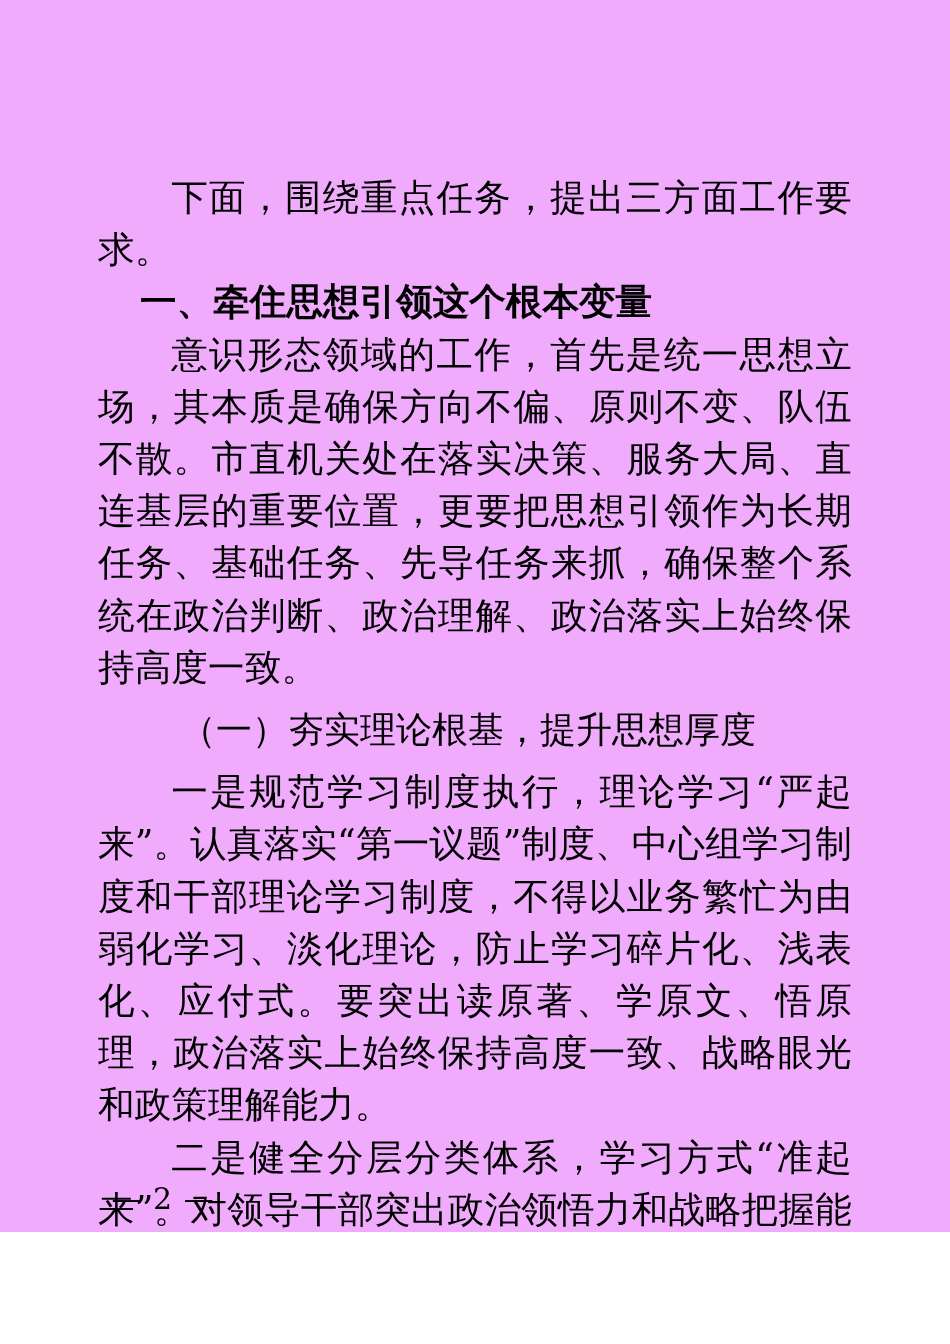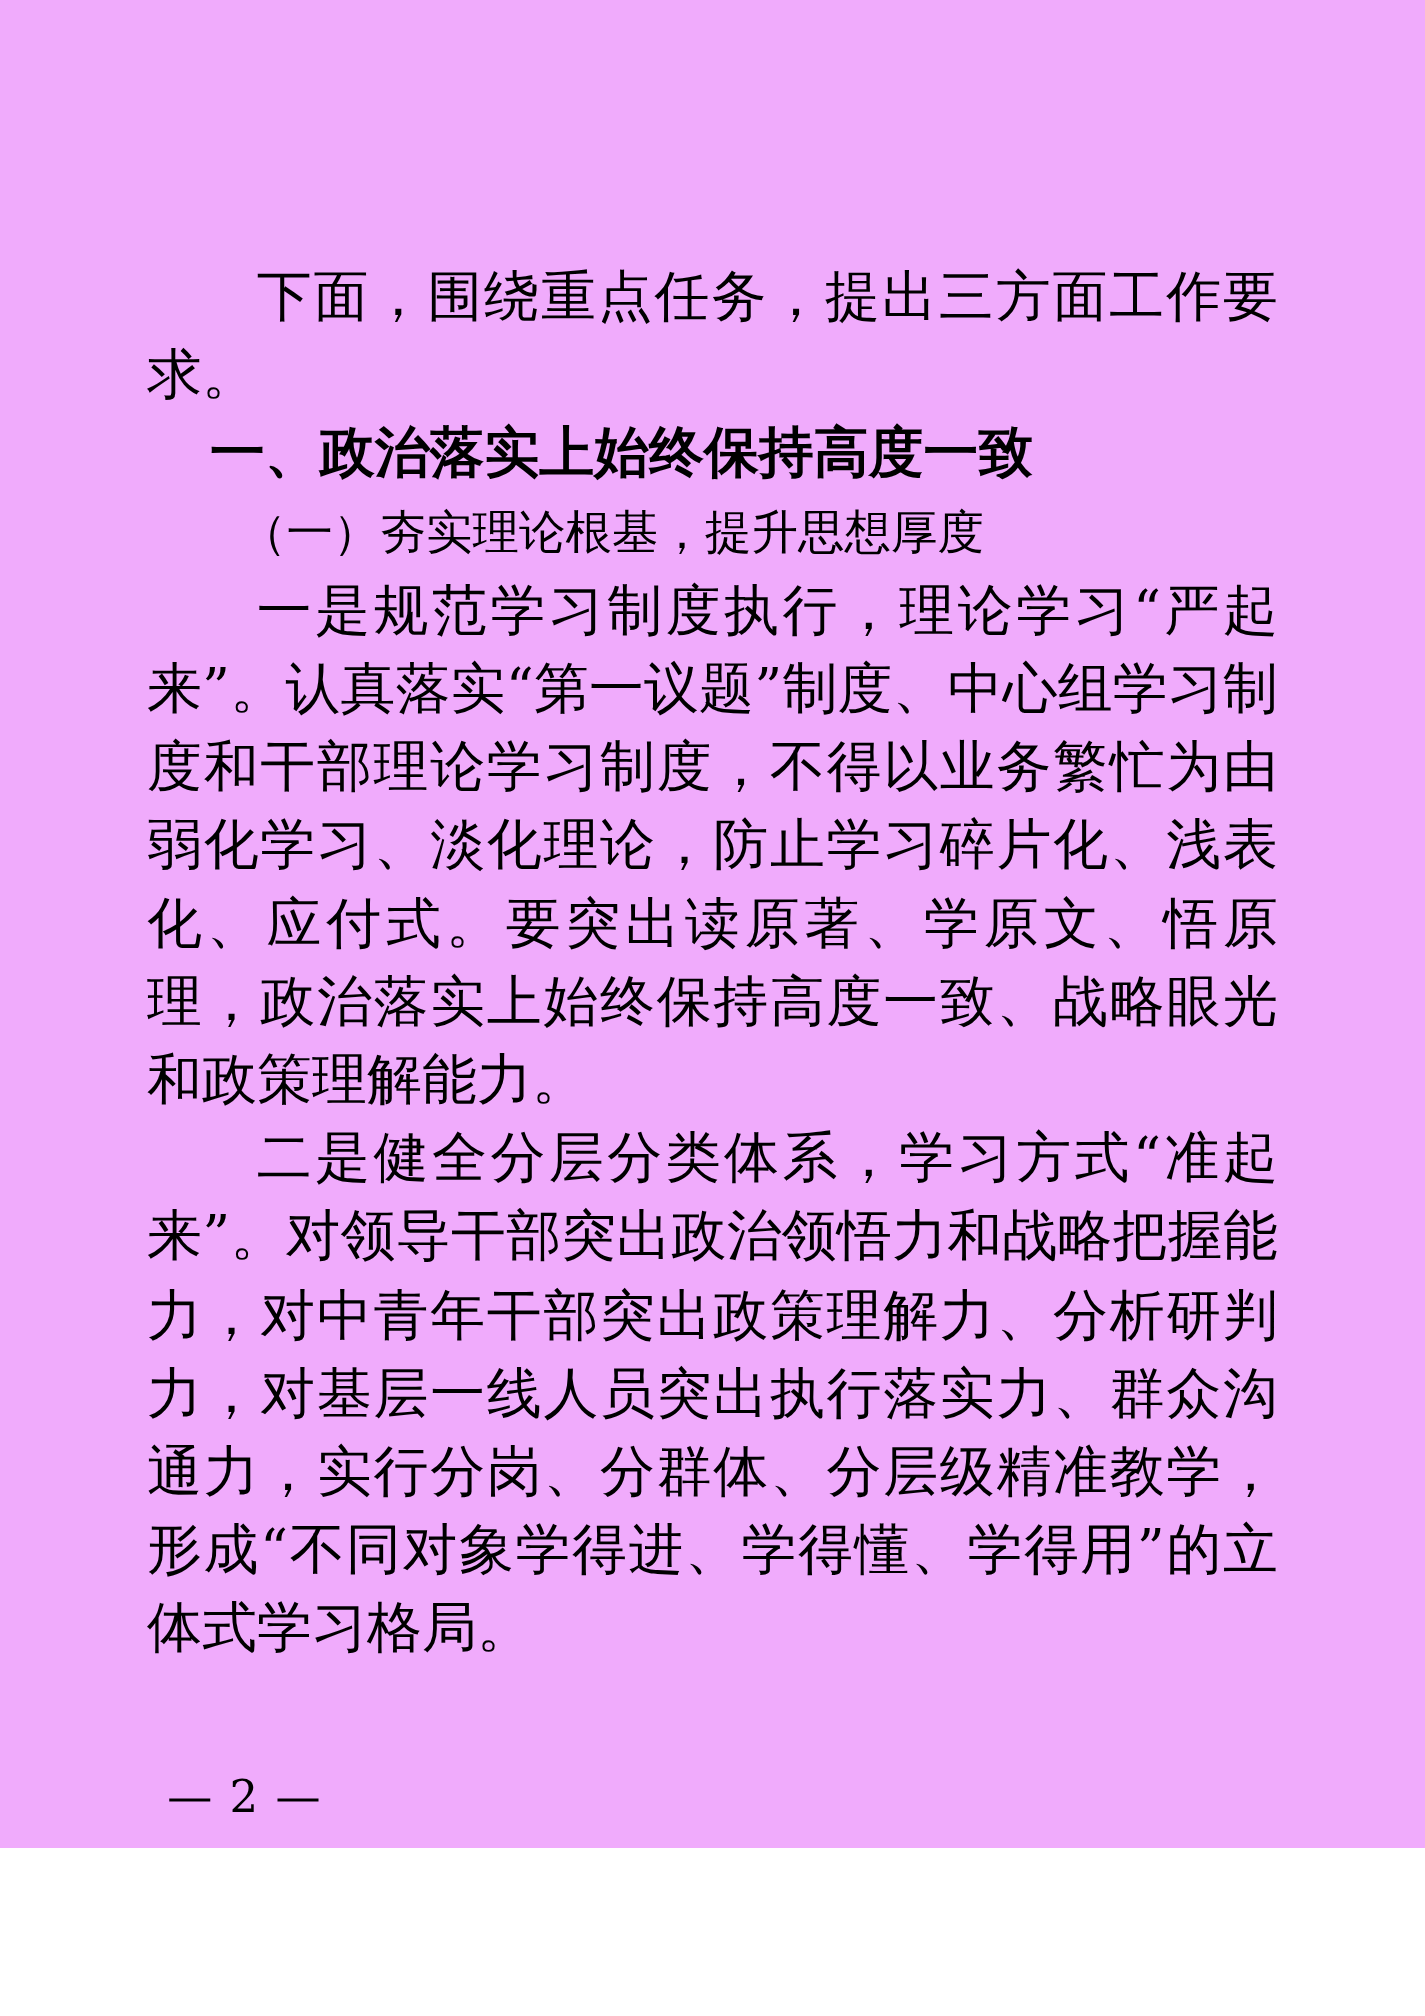--- a/index.html
+++ b/index.html
@@ -48,25 +48,25 @@
     font-weight: 700;
     color: #000000;
     margin: 0;
     text-indent: 1.15em;
     letter-spacing: 0px;
     white-space: nowrap;
   }
   
   .heading-2 {
     font-family: "DejaVu Serif", "Liberation Serif", serif;
-    font-size: 31px;
+    font-size: 36px;
     line-height: 52.2px;
     font-weight: 400;
     color: #000000;
-    margin: 0;
+    margin: 10px;
     text-indent: 2em;
     white-space: nowrap;
   }
   
   #footer {
     position: absolute;
     left: 98px;
     top: 1182px;
     width: 754px;
   }
@@ -83,22 +83,23 @@
 </style>
 </head>
 <body>
 
 <div id="page">
 
   <div id="content">
 
     <p class="para">下面，围绕重点任务，提出三方面工作要求。</p>
 
-    <h2 class="heading-1">一、政治落实上始终保持高度一致</h2>
+    <h2 class="heading-1">一、牵住思想引领这个根本变量</h2>
 
+    <p class="para">意识形态领域的工作，首先是统一思想立场，其本质是确保方向不偏、原则不变、队伍不散。市直机关处在落实决策、服务大局、直连基层的重要位置，更要把思想引领作为长期任务、基础任务、先导任务来抓，确保整个系统在政治判断、政治理解、政治落实上始终保持高度一致。</p>
 
     <h3 class="heading-2">（一）夯实理论根基，提升思想厚度</h3>
 
     <p class="para">一是规范学习制度执行，理论学习“严起来”。认真落实“第一议题”制度、中心组学习制度和干部理论学习制度，不得以业务繁忙为由弱化学习、淡化理论，防止学习碎片化、浅表化、应付式。要突出读原著、学原文、悟原理，政治落实上始终保持高度一致、战略眼光和政策理解能力。</p>
 
     <p class="para">二是健全分层分类体系，学习方式“准起来”。对领导干部突出政治领悟力和战略把握能力，对中青年干部突出政策理解力、分析研判力，对基层一线人员突出执行落实力、群众沟通力，实行分岗、分群体、分层级精准教学，形成“不同对象学得进、学得懂、学得用”的立体式学习格局。</p>
 
   </div>
 
   <div id="footer">

